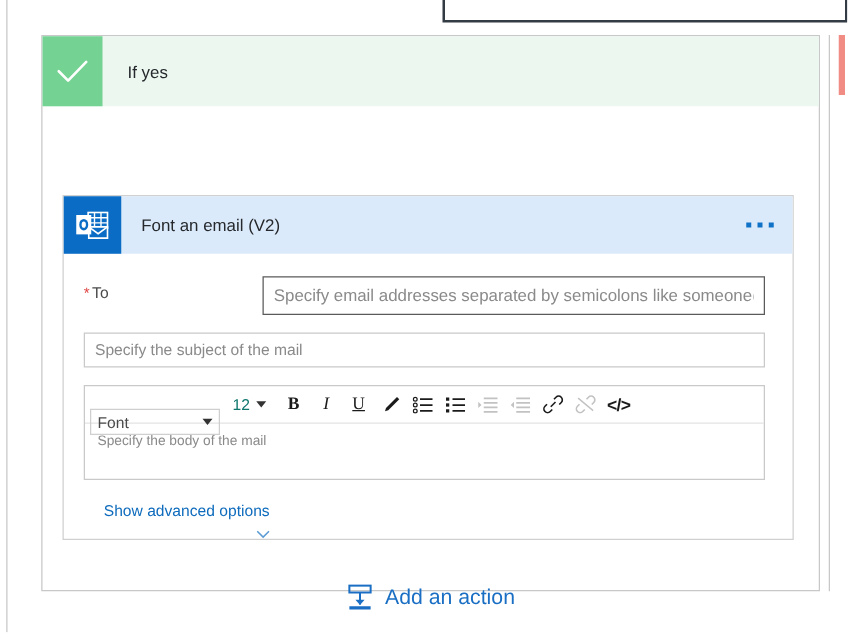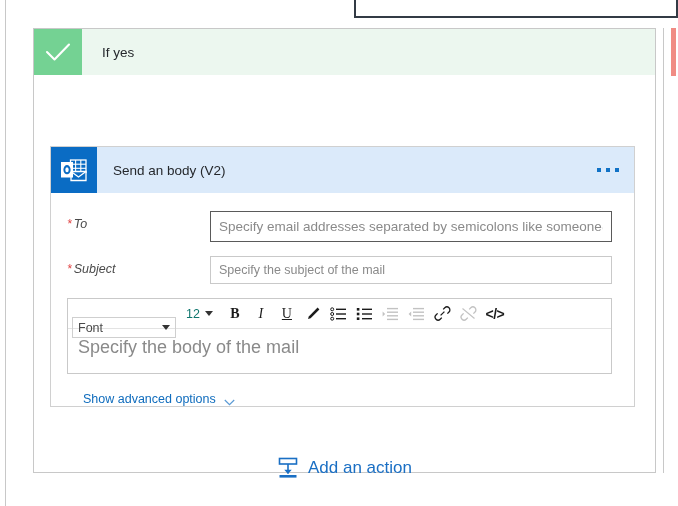--- a/index.html
+++ b/index.html
@@ -63,21 +63,21 @@
     top: 28px;
     width: 623px;
     height: 445px;
     background: #ffffff;
     border: 1px solid #c8c8c8;
     box-sizing: border-box;
   }
   .branch-header {
     display: flex;
     align-items: stretch;
-    height: 46px;
+    height: 56px;
     background: #ecf7ef;
   }
   .branch-icon {
     width: 48px;
     background: #74d293;
     display: flex;
     align-items: center;
     justify-content: center;
     flex: none;
   }
@@ -151,21 +151,20 @@
     align-items: flex-start;
     margin-bottom: 14px;
   }
   .field-label {
     width: 143px;
     flex: none;
     font-size: 12.5px;
     color: #4a4a4a;
     padding-top: 6px;
     white-space: nowrap;
-    font-style: italic;
   }
   .req-star {
     color: #e04343;
     font-size: 12px;
     margin-right: 2px;
   }
   .field-ctrl { flex: 1; }
 
   .txt-input {
     width: 100%;
@@ -243,35 +242,36 @@
   .tb-btn.dim { color: #c2c2c2; cursor: default; }
   .tb-btn svg { display: block; }
   .tb-bold   { font-size: 14px; font-weight: bold; font-family: "Liberation Serif", serif; }
   .tb-italic { font-size: 14px; font-style: italic; font-family: "Liberation Serif", serif; }
   .tb-under  { font-size: 14px; text-decoration: underline; font-family: "Liberation Serif", serif; }
   .tb-code   { font-size: 14px; font-weight: bold; letter-spacing: -0.5px; }
 
   .rte-area {
     height: 44px;
     padding: 8px 10px;
-    font-size: 18px;
+    font-size: 11px;
     color: #8a8a8a;
     box-sizing: border-box;
   }
 
   
   .adv-link {
     display: flex;
     align-items: flex-end;
     gap: 8px;
     margin: 18px 0 0 16px;
     font-size: 12.5px;
     color: #0f6cbd;
     cursor: pointer;
     width: max-content;
+    flex-direction: column;
   }
   .chev {
     width: 11px; height: 7px;
     position: relative;
   }
   .chev svg { display: block; }
 
   
   .add-action {
     position: absolute;
@@ -325,43 +325,40 @@
               <line x1="10.5" y1="11.3" x2="26" y2="11.3" stroke="#ffffff" stroke-width="1.1"></line>
               <line x1="15.6" y1="3" x2="15.6" y2="15.5" stroke="#ffffff" stroke-width="1.1"></line>
               <line x1="20.8" y1="3" x2="20.8" y2="15.5" stroke="#ffffff" stroke-width="1.1"></line>
               <path d="M11 14.5 L26 14.5 L26 23.5 L11 23.5 Z" fill="#0a6cc4" stroke="#ffffff" stroke-width="1.3"></path>
               <path d="M11 14.5 L18.5 20 L26 14.5" fill="none" stroke="#ffffff" stroke-width="1.3"></path>
               <rect x="1" y="5" width="12" height="15.5" fill="#ffffff"></rect>
               <ellipse cx="7" cy="12.7" rx="3.6" ry="4.6" fill="#0a6cc4"></ellipse>
               <ellipse cx="7" cy="12.7" rx="1.7" ry="2.5" fill="#ffffff"></ellipse>
             </svg>
           </div>
-          <div class="card-title">Send an body (V2)</div>
+          <div class="card-title">Font an email (V2)</div>
           <div class="card-menu">
             <i></i>
             <i></i>
             <i></i>
           </div>
         </div>
 
         <div class="card-body">
 
           <div class="field-row">
             <div class="field-label">
               <span class="req-star">*</span><span>To</span>
             </div>
             <div class="field-ctrl">
               <input class="txt-input focused" type="text" placeholder="Specify email addresses separated by semicolons like someone@contoso.com" style="">
             </div>
           </div>
 
           <div class="field-row">
-            <div class="field-label">
-              <span class="req-star">*</span><span>Subject</span>
-            </div>
             <div class="field-ctrl">
               <input class="txt-input" type="text" placeholder="Specify the subject of the mail" style="">
             </div>
           </div>
 
           <div class="field-row">
             <div class="field-ctrl">
               <div class="rte">
 
                 <div class="rte-toolbar">

